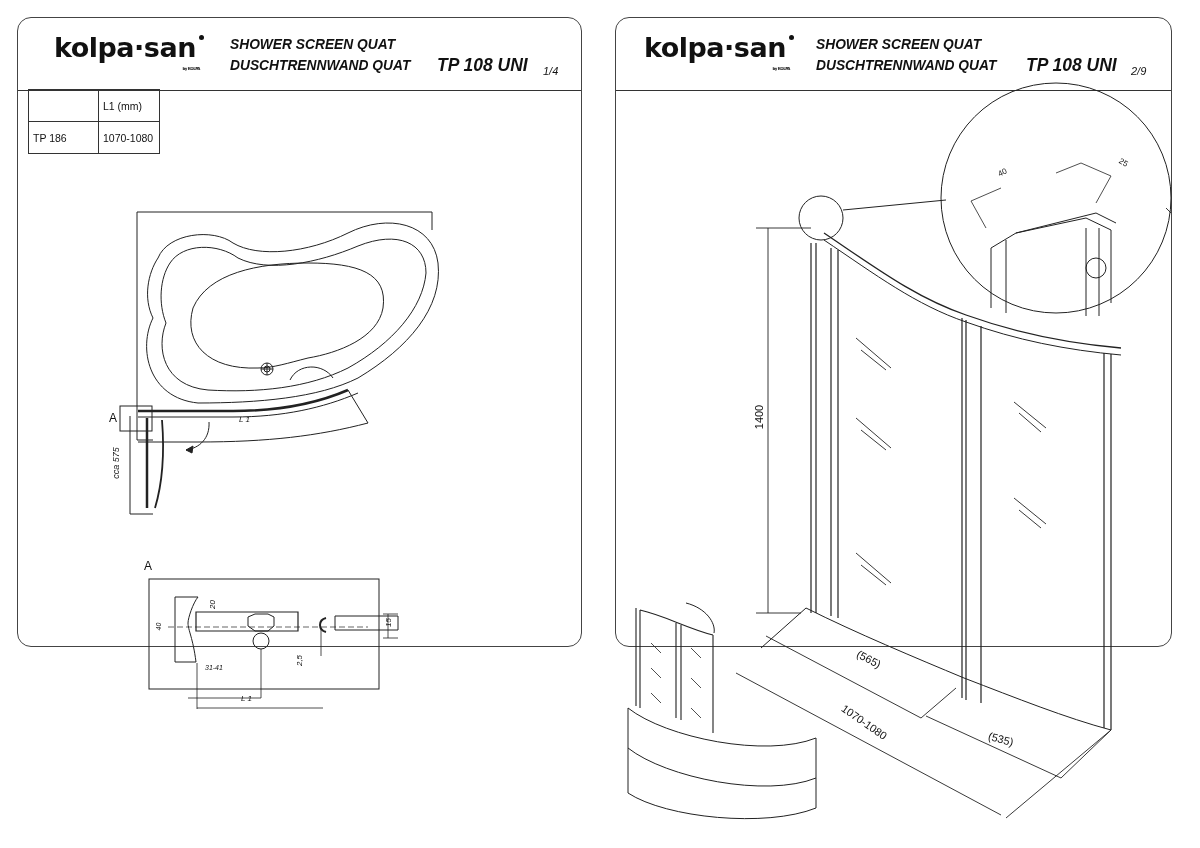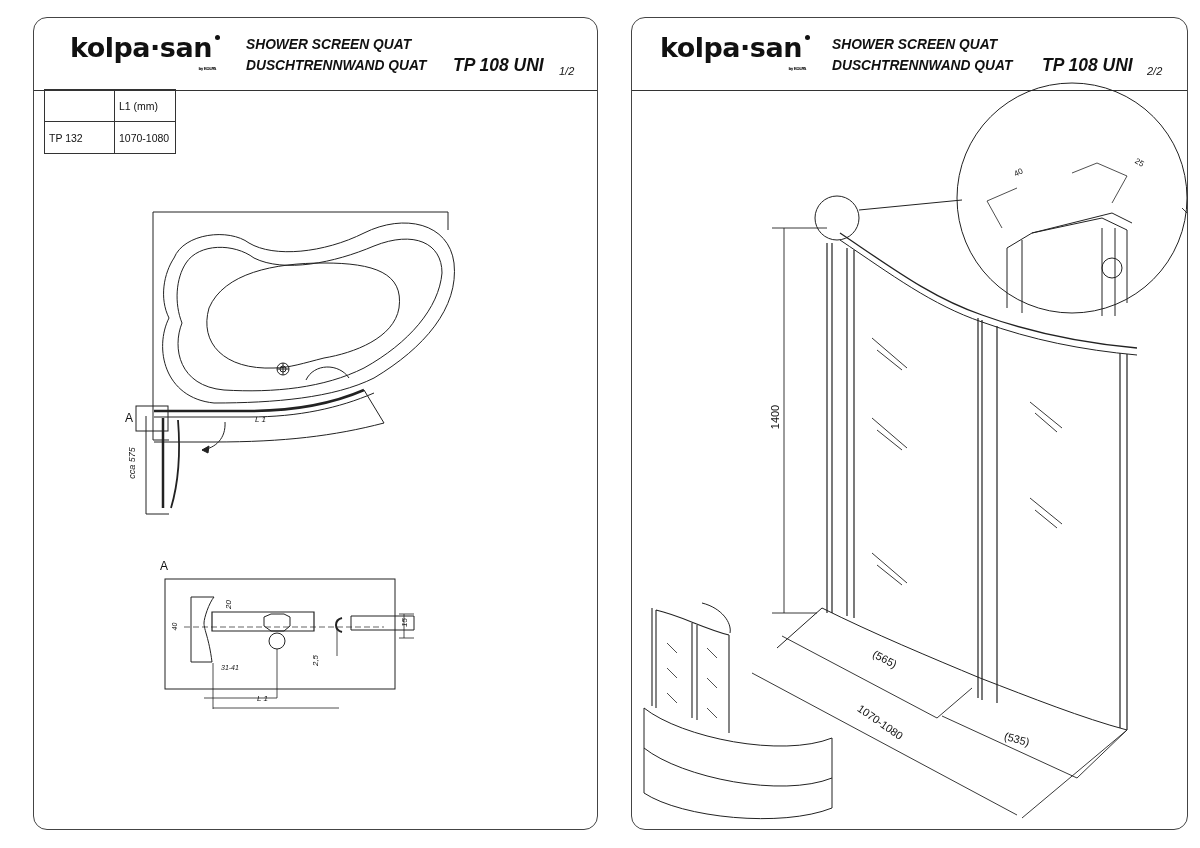--- a/index.html
+++ b/index.html
@@ -1,17 +1,17 @@
 <!DOCTYPE html>
 <html><head>
 <meta charset="utf-8">
 <style>
   html, body { margin:0; padding:0; background:#ffffff; }
   body { width:1200px; height:848px; position:relative; overflow:hidden; font-family:"Liberation Sans", sans-serif; color:#111; }
-  .sheet { position:absolute; top:17px; width:565px; height:813px; border:1.5px solid #444; border-radius:14px; background:#fff; box-sizing:border-box;margin-left:16px; }
+  .sheet { position:absolute; top:17px; width:565px; height:630px; border:1.5px solid #444; border-radius:14px; background:#fff; box-sizing:border-box; }
   .sheet.left { left:17px; }
   .sheet.right { left:615px; width:557px; }
   .hdr { position:absolute; left:0; right:0; top:0; height:72px; border-bottom:1.3px solid #333; }
   .logo { position:absolute; left:36px; top:14px; font-family:"DejaVu Sans", sans-serif; font-weight:bold; font-size:27px; letter-spacing:-0.5px; color:#111; }
   .logo .dot { position:absolute; right:-8px; top:3px; width:5px; height:5px; background:#111; border-radius:50%; }
   .logo .by { position:absolute; right:-4px; top:34px; font-size:4px; font-weight:bold; }
   .ttl { position:absolute; left:212px; font-style:italic; font-weight:bold; font-size:14.5px; transform:scaleX(0.95); transform-origin:left; }
   .ttl.l1 { top:18px; }
   .ttl.l2 { top:39px; }
   .code { position:absolute; left:419px; top:36px; font-style:italic; font-weight:bold; font-size:19px; transform:scaleX(0.92); transform-origin:left; }
@@ -32,31 +32,31 @@
 <div class="sheet left">
   <div class="hdr">
     <div class="logo">
       <span>kolpa·san</span>
       <span class="dot"></span>
       <span class="by">by KOLPA</span>
     </div>
     <div class="ttl l1">SHOWER SCREEN QUAT</div>
     <div class="ttl l2">DUSCHTRENNWAND QUAT</div>
     <div class="code">TP 108 UNI</div>
-    <div class="page">1/2</div>
+    <div class="page">1/4</div>
   </div>
 
   <table class="dims">
     <tbody>
         <tr>
       <td class="c1"></td>
       <td class="c2">L1 (mm)</td>
     </tr>
     <tr>
-      <td class="c1">TP 132</td>
+      <td class="c1">TP 186</td>
       <td class="c2">1070-1080</td>
     </tr>
   </tbody>
     </table>
 
   <svg class="drw" width="565" height="810" fill="none" stroke="#222" stroke-width="1">
 
     <path d="M119 194 H414 V212"></path>
     <path d="M119 194 V422 H135"></path>
 
@@ -115,21 +115,21 @@
 <div class="sheet right">
   <div class="hdr">
     <div class="logo" style="left:28px;">
       <span>kolpa·san</span>
       <span class="dot"></span>
       <span class="by">by KOLPA</span>
     </div>
     <div class="ttl l1">SHOWER SCREEN QUAT</div>
     <div class="ttl l2">DUSCHTRENNWAND QUAT</div>
     <div class="code">TP 108 UNI</div>
-    <div class="page">2/2</div>
+    <div class="page">2/9</div>
   </div>
 
   <svg class="drw" width="557" height="810" fill="none" stroke="#222" stroke-width="1">
 
     <circle cx="440" cy="180" r="115"></circle>
     <circle cx="205" cy="200" r="22"></circle>
     <path d="M227 192 L330 182"></path>
 
     <path d="M375 230 L400 215 L470 200 L495 212 L495 285 M375 230 V290 M390 222 V295 M470 210 V298 M483 210 V298"></path>
     <path d="M400 215 L480 195 L500 205"></path>

